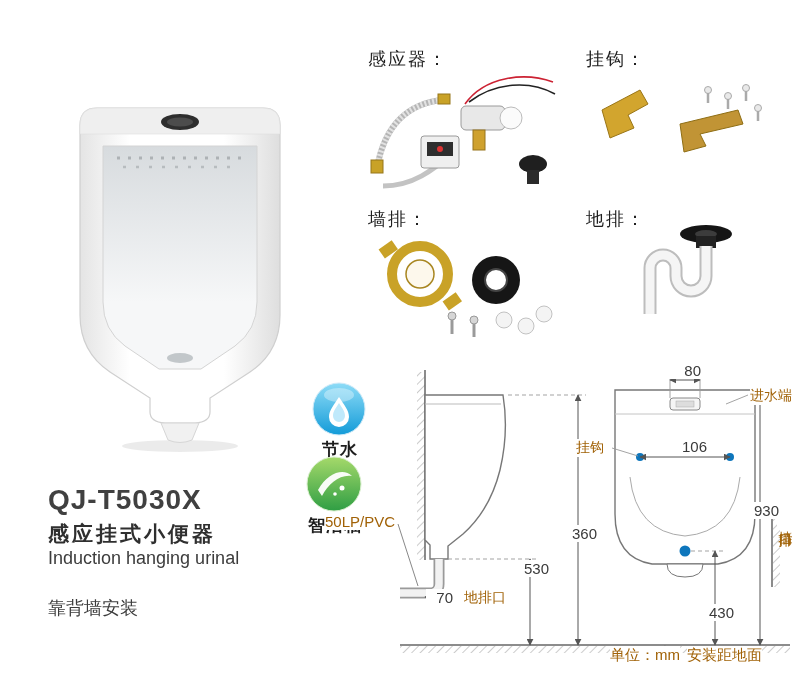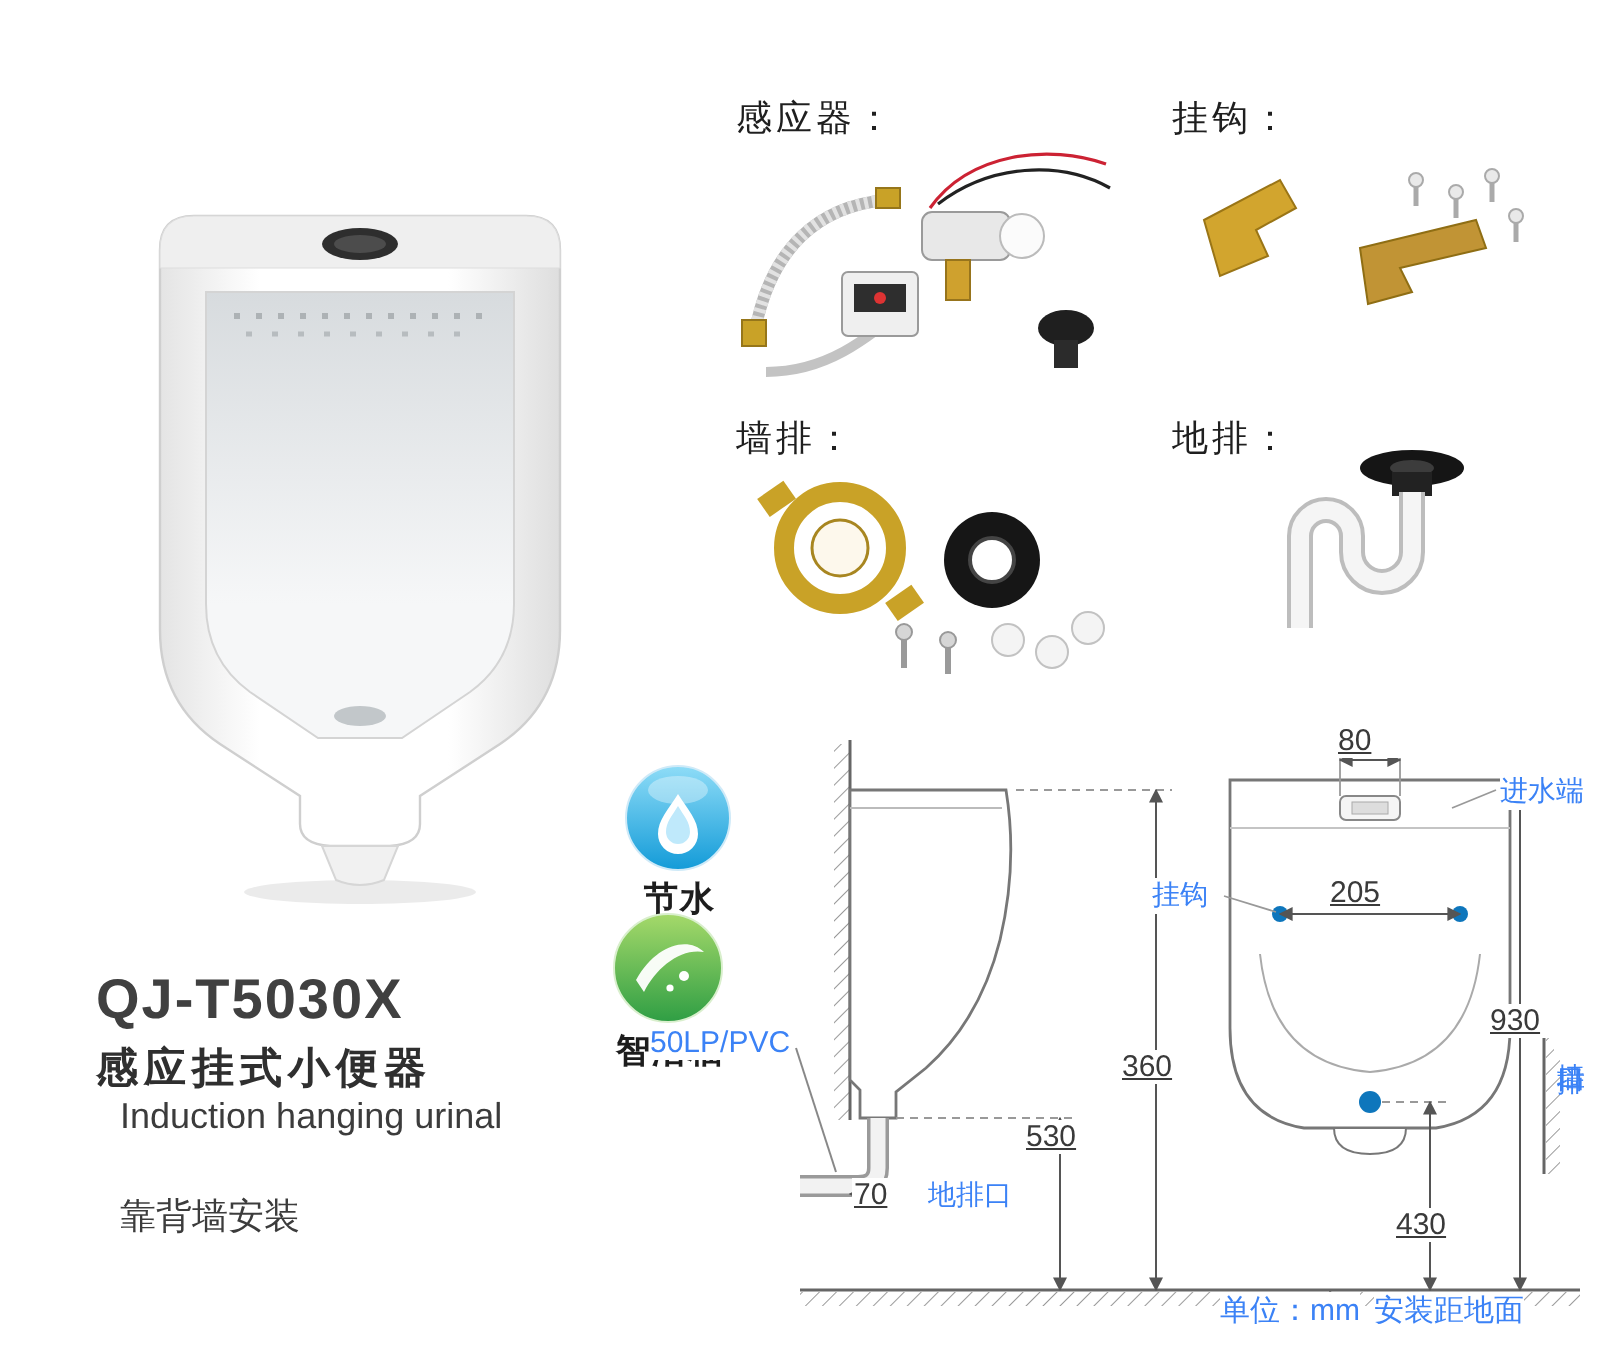--- a/index.html
+++ b/index.html
@@ -1,25 +1,25 @@
 <!DOCTYPE html>
 <html><head>
 <meta charset="utf-8">
 <style>
   html,body{margin:0;padding:0;background:#fff;}
   .stage{position:relative;width:800px;height:676px;background:#fff;overflow:hidden;
          font-family:"Liberation Sans","DejaVu Sans",sans-serif;}
   .part-label{position:absolute;font-size:18px;color:#1f1f1f;letter-spacing:2px;}
-  .dim-label{position:absolute;font-size:15px;color:#3a3a3a;background:#fff;text-align:left;
-             line-height:1.15;padding:0 1px;text-decoration:underline;}
-  .anno-label{position:absolute;font-size:14px;color:#3b82f6;background:#fff;white-space:nowrap;}
+  .dim-label{position:absolute;font-size:15px;color:#3a3a3a;background:#fff;text-align:right;
+             line-height:1.15;padding:0 1px;}
+  .anno-label{position:absolute;font-size:14px;color:#a16207;background:#fff;white-space:nowrap;}
   .vertical{writing-mode:vertical-rl;letter-spacing:2px;}
   .model{position:absolute;font-size:28px;font-weight:700;color:#404040;letter-spacing:1px;}
   .name-cn{position:absolute;font-size:21px;font-weight:700;color:#2f2f2f;letter-spacing:3px;text-align:center;}
-  .spec{position:absolute;font-size:18px;color:#3c3c3c;margin-left:12px;}
+  .spec{position:absolute;font-size:18px;color:#3c3c3c;}
   .badge-label{position:absolute;font-size:17px;font-weight:700;color:#1d1d1d;letter-spacing:1px;text-align:right;}
   svg{position:absolute;overflow:visible;}
 </style>
 </head>
 <body>
 
 <div class="stage">
 
   <svg style="left:45px;top:70px" width="270" height="385" viewBox="0 0 270 385">
     <defs>
@@ -196,21 +196,21 @@
       <line x1="440" y1="28" x2="440" y2="283"></line>
       <line x1="258" y1="33" x2="258" y2="283"></line>
       <line x1="210" y1="197" x2="210" y2="283"></line>
       <line x1="395" y1="189" x2="395" y2="283"></line>
       <line x1="105" y1="235" x2="133" y2="235"></line>
     </g>
     <line x1="352" y1="292" x2="345" y2="284" stroke="#555" stroke-width="1" marker-end="url(#mk)"></line>
   </svg>
 
   <div class="dim-label" style="left:668px;top:362px;width:32px">80</div>
-  <div class="dim-label" style="left:664px;top:438px;width:42px">205</div>
+  <div class="dim-label" style="left:664px;top:438px;width:42px">106</div>
   <div class="dim-label" style="left:744px;top:502px;width:34px">930</div>
   <div class="dim-label" style="left:560px;top:525px;width:36px">360</div>
   <div class="dim-label" style="left:512px;top:560px;width:36px">530</div>
   <div class="dim-label" style="left:697px;top:604px;width:36px">430</div>
   <div class="dim-label" style="left:426px;top:589px;width:26px">70</div>
 
   <div class="anno-label" style="left:750px;top:387px">进水端</div>
   <div class="anno-label" style="left:576px;top:439px">挂钩</div>
   <div class="anno-label" style="left:464px;top:589px">地排口</div>
   <div class="anno-label vertical" style="left:777px;top:520px">墙排口</div>

